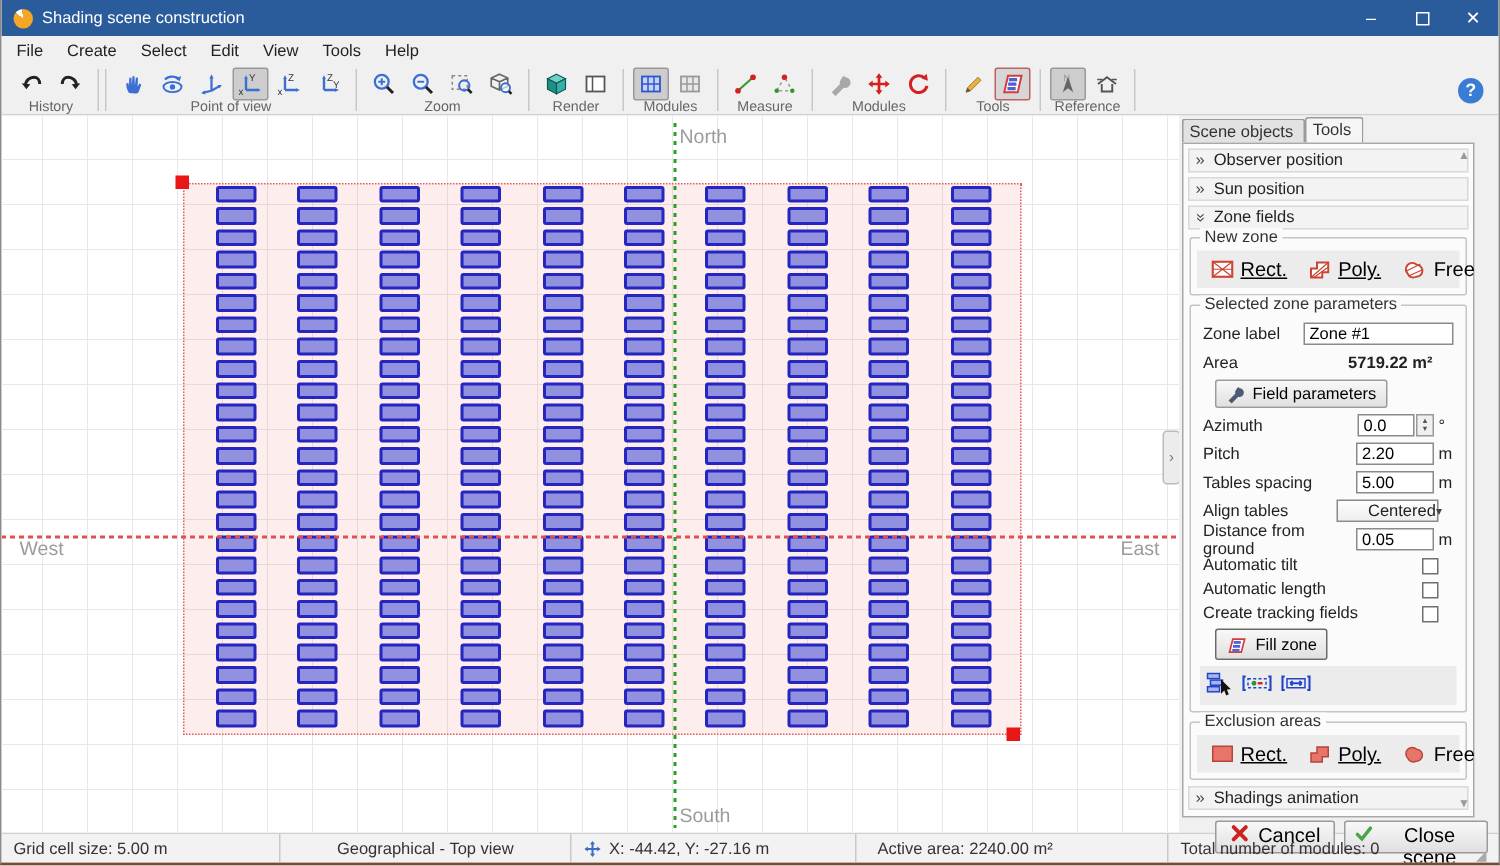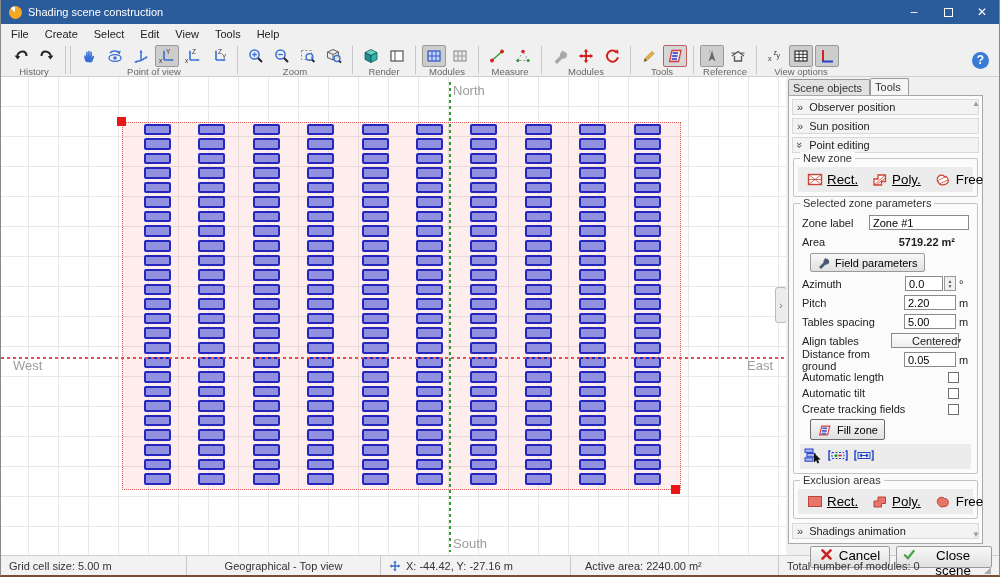--- a/index.html
+++ b/index.html
@@ -353,44 +353,20 @@
               <path d="M2 8 L8 3.5 L14 8" fill="none" stroke="#555" stroke-width="1.3"></path>
               <path d="M4.5 8 V13 H11.5 V8" fill="none" stroke="#555" stroke-width="1.3"></path>
               <path d="M1.5 5 H5 M11 5 H14.5" stroke="#555" stroke-width="1"></path>
             </svg>
         </button>
       </div>
       <div class="tlabel">Reference</div>
     </div>
     <div class="tsep"></div>
 
-    <div class="tgroup">
-      <div class="tbtns">
-        <button class="tbtn">
-          <svg width="16" height="16" viewBox="0 0 16 16">
-              <text x="6.5" y="6.5" font-size="7" fill="#333">z</text>
-              <text x="1" y="13" font-size="7" fill="#333">x</text>
-              <text x="9.5" y="10" font-size="7" fill="#333">y</text>
-            </svg>
-        </button>
-        <button class="tbtn pressed">
-          <svg width="16" height="16" viewBox="0 0 16 16">
-              <rect x="2" y="3" width="12" height="10" fill="#fff" stroke="#222" stroke-width="1.1"></rect>
-              <path d="M6 3 V13 M10 3 V13 M2 6.3 H14 M2 9.6 H14" stroke="#222" stroke-width=".9"></path>
-            </svg>
-        </button>
-        <button class="tbtn pressed">
-          <svg width="16" height="16" viewBox="0 0 16 16">
-              <line x1="4" y1="2" x2="4" y2="13.5" stroke="#d42020" stroke-width="2"></line>
-              <line x1="3" y1="13.5" x2="14" y2="13.5" stroke="#2244cc" stroke-width="2"></line>
-            </svg>
-        </button>
-      </div>
-      <div class="tlabel">View options</div>
-    </div>
 
     <div class="help-btn">?</div>
   </div>
 
   <div class="main">
     <div class="canvas">
       <div class="zone"></div>
       <div id="tables-layer">
           <div class="pv-table" style="left: 143px; top: 46.5px;"></div>
           <div class="pv-table" style="left: 143px; top: 61.07px;"></div>
@@ -667,21 +643,21 @@
         <div class="acc-header">
           <span class="chev">»</span>
           <span>Observer position</span>
         </div>
         <div class="acc-header">
           <span class="chev">»</span>
           <span>Sun position</span>
         </div>
         <div class="acc-header">
           <span class="chev open">»</span>
-          <span>Point editing</span>
+          <span>Zone fields</span>
         </div>
 
         <div class="groupbox">
           <span class="legend">New zone</span>
           <div class="shape-row">
             <button class="shape-btn">
               <svg width="16" height="15" viewBox="0 0 16 15">
                   <rect x="1.5" y="2.5" width="13" height="10" fill="#fff" stroke="#cc4433" stroke-width="1.4"></rect>
                   <path d="M1.5 12.5 L14.5 2.5 M1.5 2.5 L14.5 12.5 M1.5 7.5 H14.5" stroke="#cc4433" stroke-width=".8"></path>
                 </svg>
@@ -754,25 +730,25 @@
             </span>
           </div>
 
           <div class="prow">
             <span class="plabel">Distance from ground</span>
             <input class="tinput" style="width: 52px;" value="0.05">
             <span class="unit">m</span>
           </div>
 
           <div class="prow" style="height:14px">
+            <span class="plabel">Automatic tilt</span>
+            <span class="checkbox" style="margin-right:10px"></span>
+          </div>
+          <div class="prow" style="height:14px">
             <span class="plabel">Automatic length</span>
-            <span class="checkbox" style="margin-right:10px"></span>
-          </div>
-          <div class="prow" style="height:14px">
-            <span class="plabel">Automatic tilt</span>
             <span class="checkbox" style="margin-right:10px"></span>
           </div>
           <div class="prow" style="height:14px">
             <span class="plabel">Create tracking fields</span>
             <span class="checkbox" style="margin-right:10px"></span>
           </div>
 
           <button class="cmd-btn default">
             <svg width="15" height="14" viewBox="0 0 16 16">
                 <path d="M2.5 13.5 L5 3.5 H14 L11.5 13.5 Z" fill="#fff" stroke="#d43c3c" stroke-width="1.3"></path>

